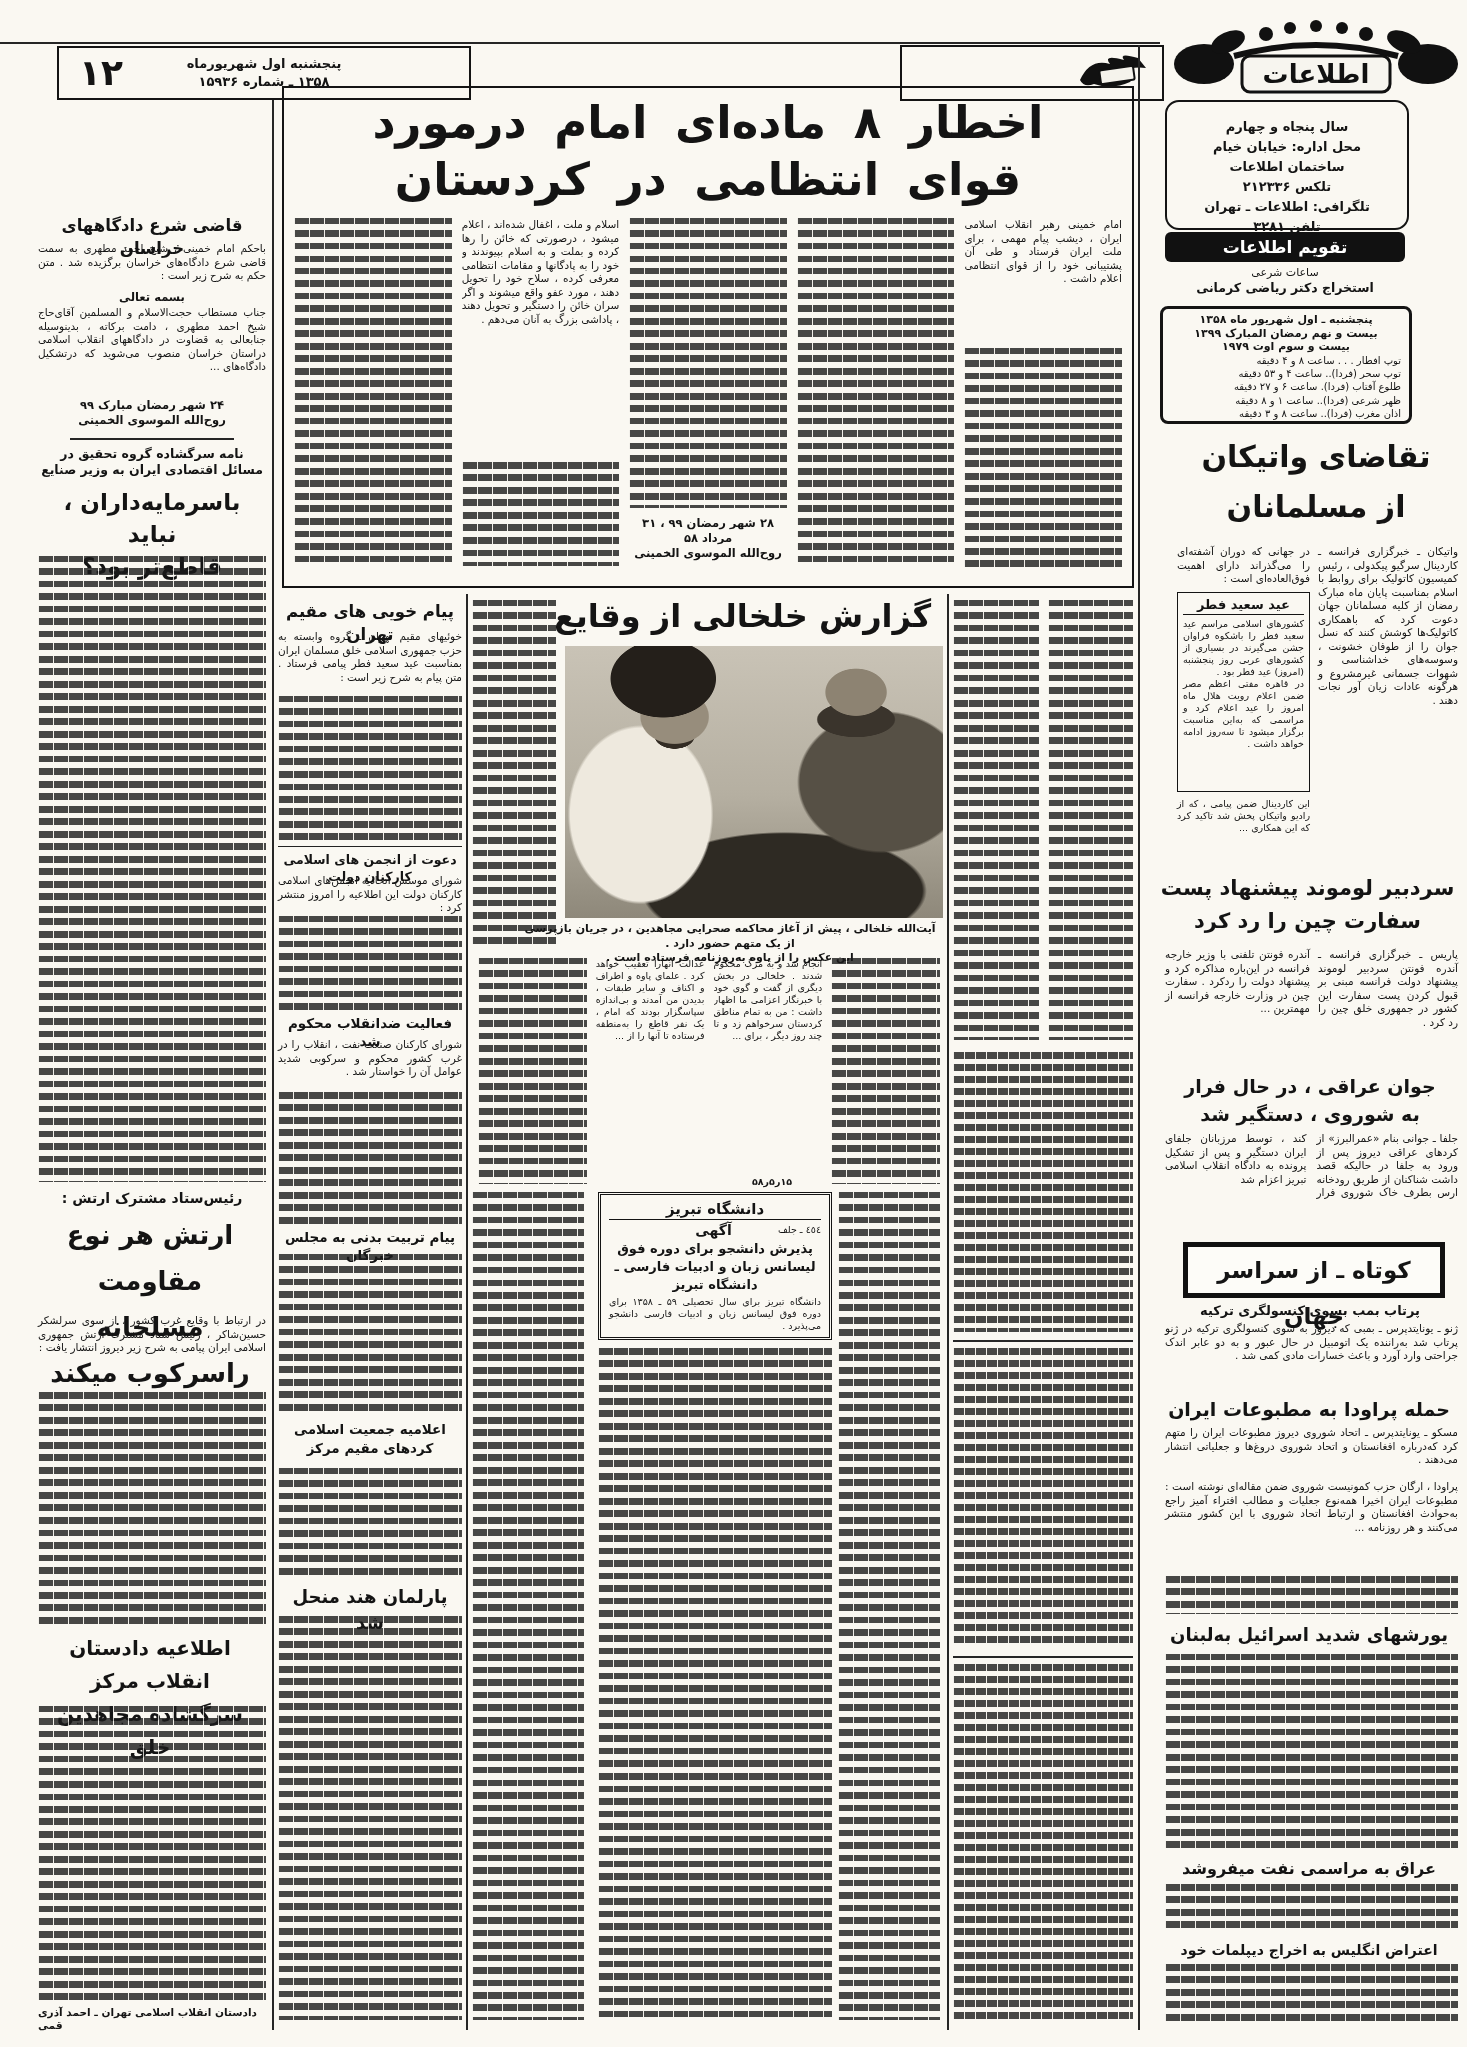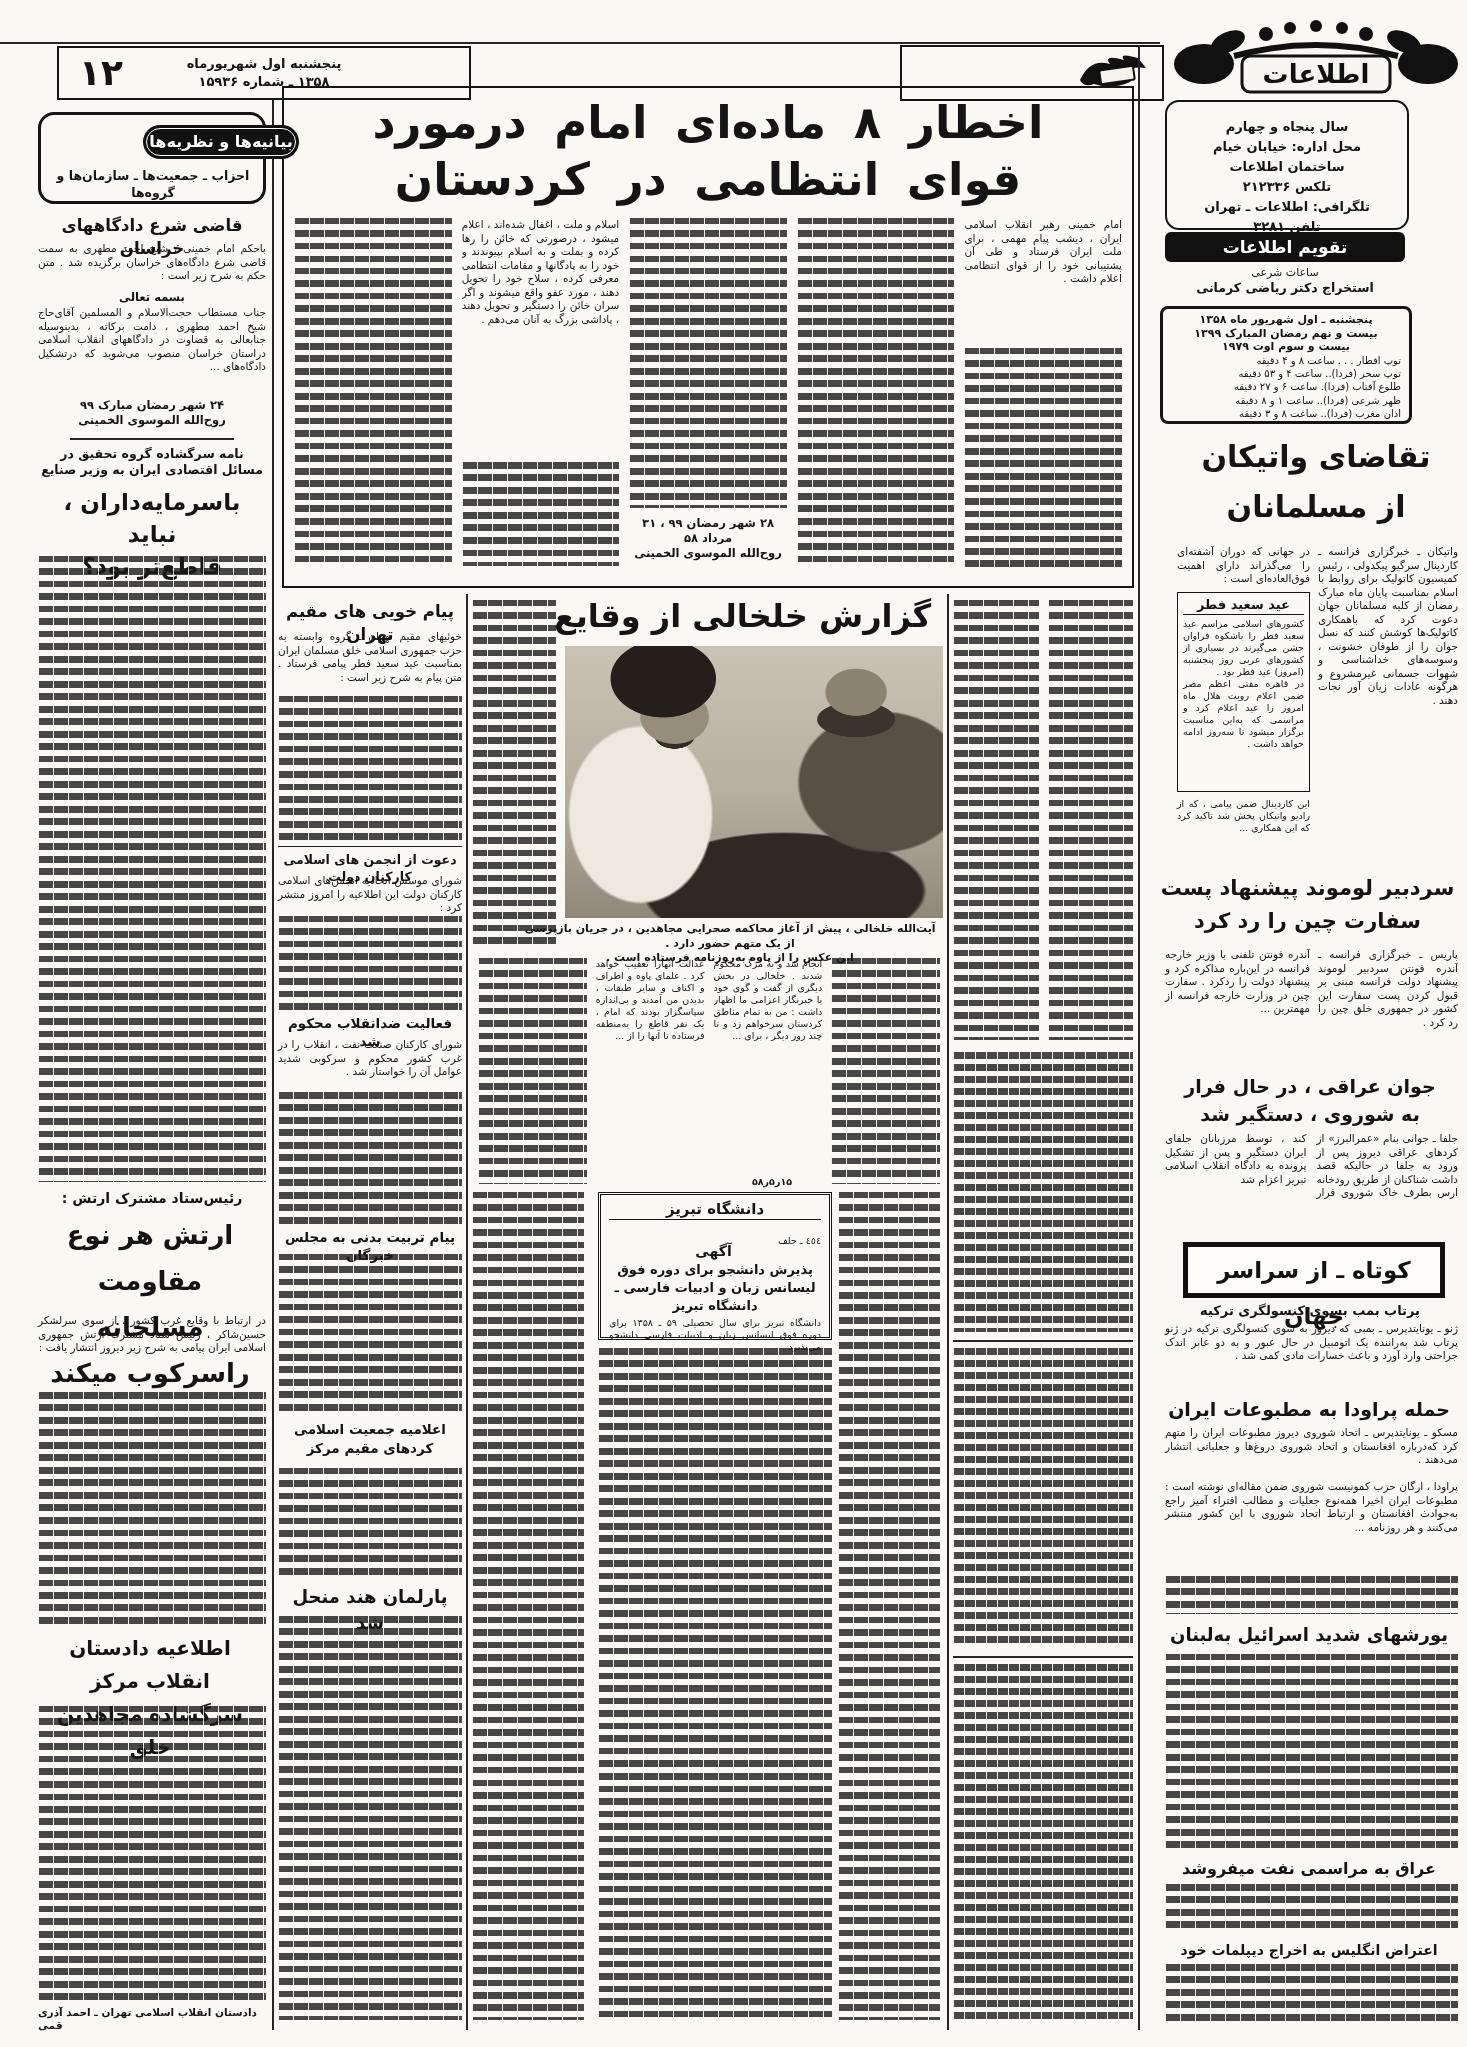--- a/index.html
+++ b/index.html
@@ -187,27 +187,20 @@
       <div>
         <div class="small" style="height:240px;overflow:hidden;">اسلام و ملت ، اغفال شده‌اند ، اعلام میشود ، درصورتی که خائن را رها کرده و بملت و به اسلام بپیوندند و خود را به پادگانها و مقامات انتظامی معرفی کرده ، سلاح خود را تحویل دهند ، مورد عفو واقع میشوند و اگر سران خائن را دستگیر و تحویل دهند ، پاداشی بزرگ به آنان می‌دهم .</div>
         <div class="greek" style="height:104px;margin-top:4px;"></div>
       </div>
       <div>
         <div class="greek" style="height:348px;"></div>
       </div>
     </div>
   </div>
 
-  <div class="abs" style="left:38px;top:112px;width:228px;height:92px;border:3px solid #141414;border-radius:16px;box-sizing:border-box;">
-    <div class="pill c abs" style="left:36px;top:10px;width:156px;height:34px;">
-      <span class="ring"></span>
-      <div class="lbl b" style="font-size:16px;line-height:34px;">بیانیه‌ها و نظریه‌ها</div>
-    </div>
-    <div class="abs b c" style="left:4px;top:52px;width:216px;font-size:12.5px;line-height:17px;">احزاب ـ جمعیت‌ها ـ سازمان‌ها و گروه‌ها</div>
-  </div>
 
   <div class="abs b" style="left:38px;top:214px;width:228px;font-size:16.5px;line-height:23px;text-align:center;">قاضی شرع دادگاههای خراسان</div>
   <div class="abs small" style="left:38px;top:242px;width:228px;height:44px;">باحکم امام خمینی ، شیخ احمد مطهری به سمت قاضی شرع دادگاه‌های خراسان برگزیده شد . متن حکم به شرح زیر است :</div>
   <div class="abs b c" style="left:38px;top:290px;width:228px;font-size:11.5px;">بسمه تعالی</div>
   <div class="abs small" style="left:38px;top:306px;width:228px;height:88px;">جناب مستطاب حجت‌الاسلام و المسلمین آقای‌حاج شیخ احمد مطهری ، دامت برکاته ، بدینوسیله جنابعالی به قضاوت در دادگاههای انقلاب اسلامی دراستان خراسان منصوب می‌شوید که درتشکیل دادگاه‌های ...</div>
   <div class="abs sig" style="left:38px;top:398px;width:228px;">
     <div>۲۴ شهر رمضان مبارک ۹۹</div>
     <div>روح‌الله الموسوی الخمینی</div>
   </div>
   <div class="hr" style="left:70px;top:438px;width:164px;"></div>
@@ -285,21 +278,21 @@
   </div>
 
   <div class="abs greek" style="left:472px;top:1192px;width:112px;height:828px;"></div>
   <div class="abs greek" style="left:838px;top:1192px;width:102px;height:828px;"></div>
 
   <div class="abs tiny b" style="left:752px;top:1176px;width:80px;text-align:left;">۱۵ر۵ر۵۸</div>
   <div class="abs" style="left:598px;top:1192px;width:234px;height:148px;border:3px double #141414;box-sizing:border-box;padding:4px 8px;">
     <div class="b c" style="font-size:15px;line-height:20px;border-bottom:1.5px solid #141414;">دانشگاه تبریز</div>
     <div style="display:flex;align-items:center;justify-content:space-between;margin-top:2px;">
       <div class="tiny">٤٥٤ ـ جلف</div>
-      <div class="b" style="font-size:14px;margin-top:21px;">آگهی</div>
+      <div class="b" style="font-size:14px;">آگهی</div>
       <div style="width:40px;"></div>
     </div>
     <div class="b c" style="font-size:13px;line-height:18px;margin-top:2px;">
       <div>پذیرش دانشجو برای دوره فوق</div>
       <div>لیسانس زبان و ادبیات فارسی ـ</div>
       <div>دانشگاه تبریز</div>
     </div>
     <div class="tiny" style="margin-top:2px;">دانشگاه تبریز برای سال تحصیلی ۵۹ ـ ۱۳۵۸ برای دوره فوق لیسانس زبان و ادبیات فارسی دانشجو می‌پذیرد .</div>
   </div>
   <div class="abs greek" style="left:598px;top:1348px;width:234px;height:672px;"></div>

